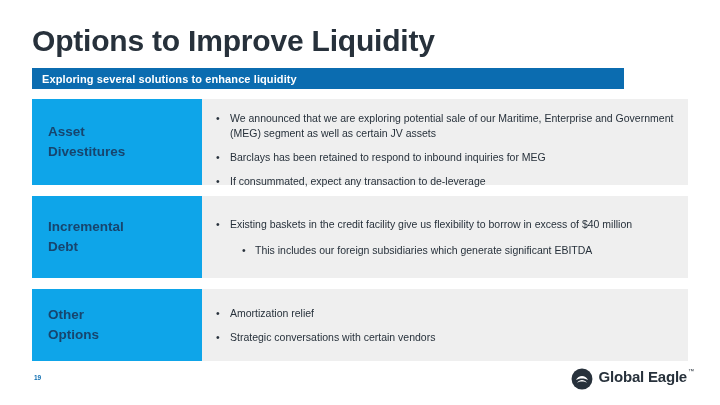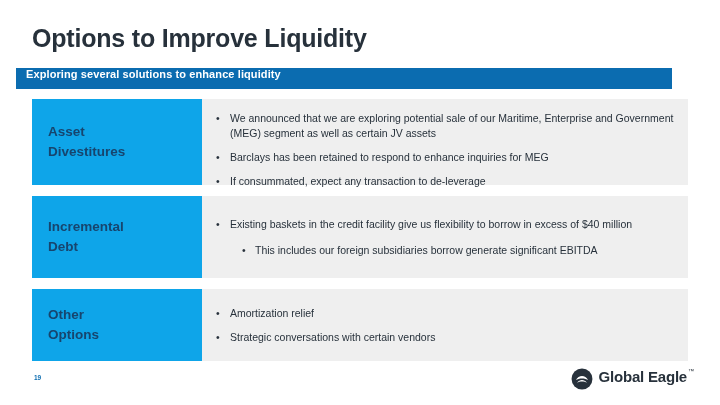--- a/index.html
+++ b/index.html
@@ -18,34 +18,34 @@
     position: absolute;
     inset: 0;
     width: 720px;
     height: 405px;
     background: #ffffff;
   }
   .title {
     position: absolute;
     left: 32px;
     top: 24px;
-    font-size: 25px;
+    font-size: 30px;
     font-weight: bold;
     color: #27313b;
     letter-spacing: -0.2px;
   }
   .banner {
     position: absolute;
-    left: 16px;
+    left: 32px;
     top: 68px;
-    width: 656px;
+    width: 592px;
     height: 21px;
     background: #0b6cb0;
     display: flex;
-    align-items: flex-start;
+    align-items: center;
   }
   .banner-text {
     color: #ffffff;
     font-size: 11px;
     font-weight: bold;
     padding-left: 10px;
     letter-spacing: 0.1px;
   }
   .row {
     position: absolute;
@@ -154,42 +154,42 @@
       <div class="label-text">Asset
 Divestitures</div>
     </div>
     <div class="content-cell">
       <div class="bullet">
         <span class="dot">•</span>
         <span class="txt">We announced that we are exploring potential sale of our Maritime, Enterprise and Government (MEG) segment as well as certain JV assets</span>
       </div>
       <div class="bullet">
         <span class="dot">•</span>
-        <span class="txt">Barclays has been retained to respond to enhance inquiries for MEG</span>
+        <span class="txt">Barclays has been retained to respond to inbound inquiries for MEG</span>
       </div>
       <div class="bullet">
         <span class="dot">•</span>
         <span class="txt">If consummated, expect any transaction to de-leverage</span>
       </div>
     </div>
   </div>
 
   <div class="row row-2">
     <div class="label-cell">
       <div class="label-text">Incremental
 Debt</div>
     </div>
     <div class="content-cell">
       <div class="bullet">
         <span class="dot">•</span>
         <span class="txt">Existing baskets in the credit facility give us flexibility to borrow in excess of $40 million</span>
       </div>
       <div class="bullet sub">
         <span class="dot">•</span>
-        <span class="txt">This includes our foreign subsidiaries borrow generate significant EBITDA</span>
+        <span class="txt">This includes our foreign subsidiaries which generate significant EBITDA</span>
       </div>
     </div>
   </div>
 
   <div class="row row-3">
     <div class="label-cell">
       <div class="label-text">Other
 Options</div>
     </div>
     <div class="content-cell">

